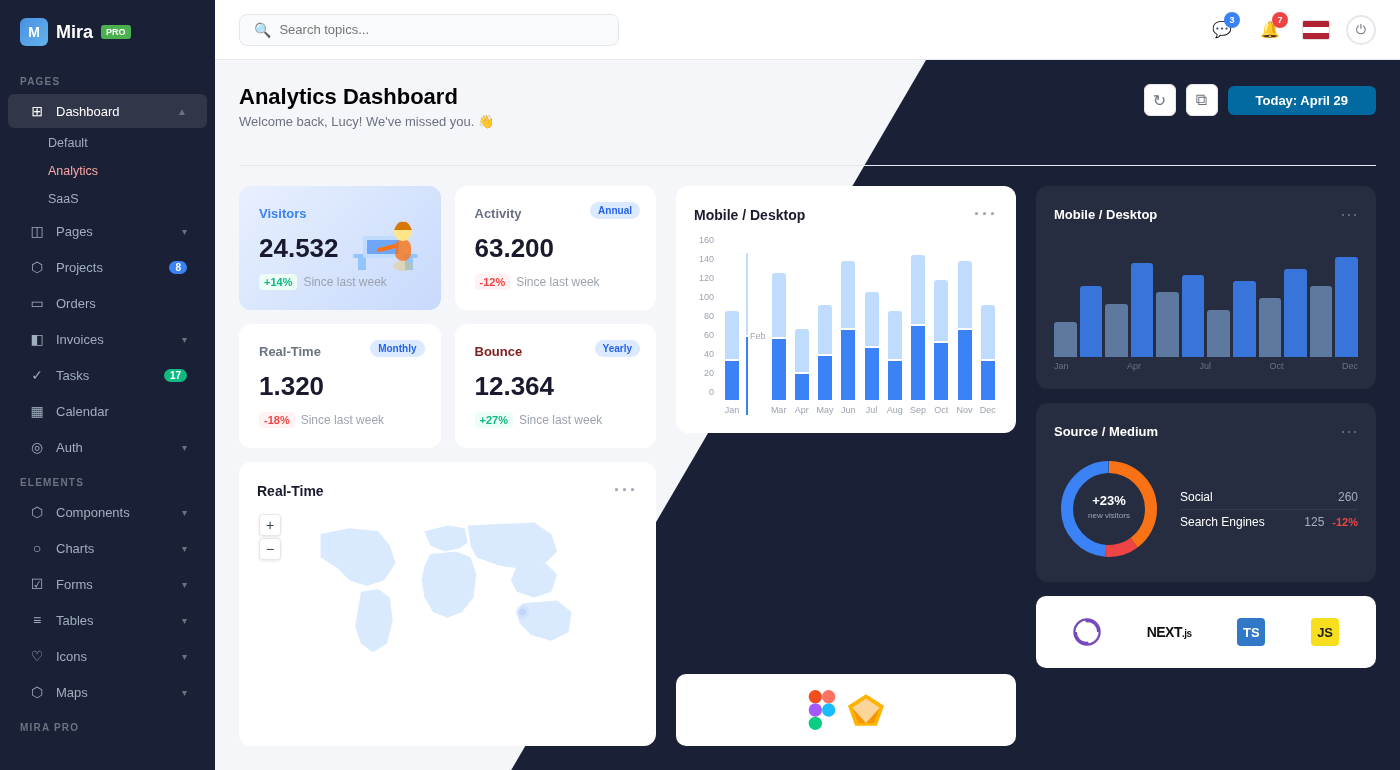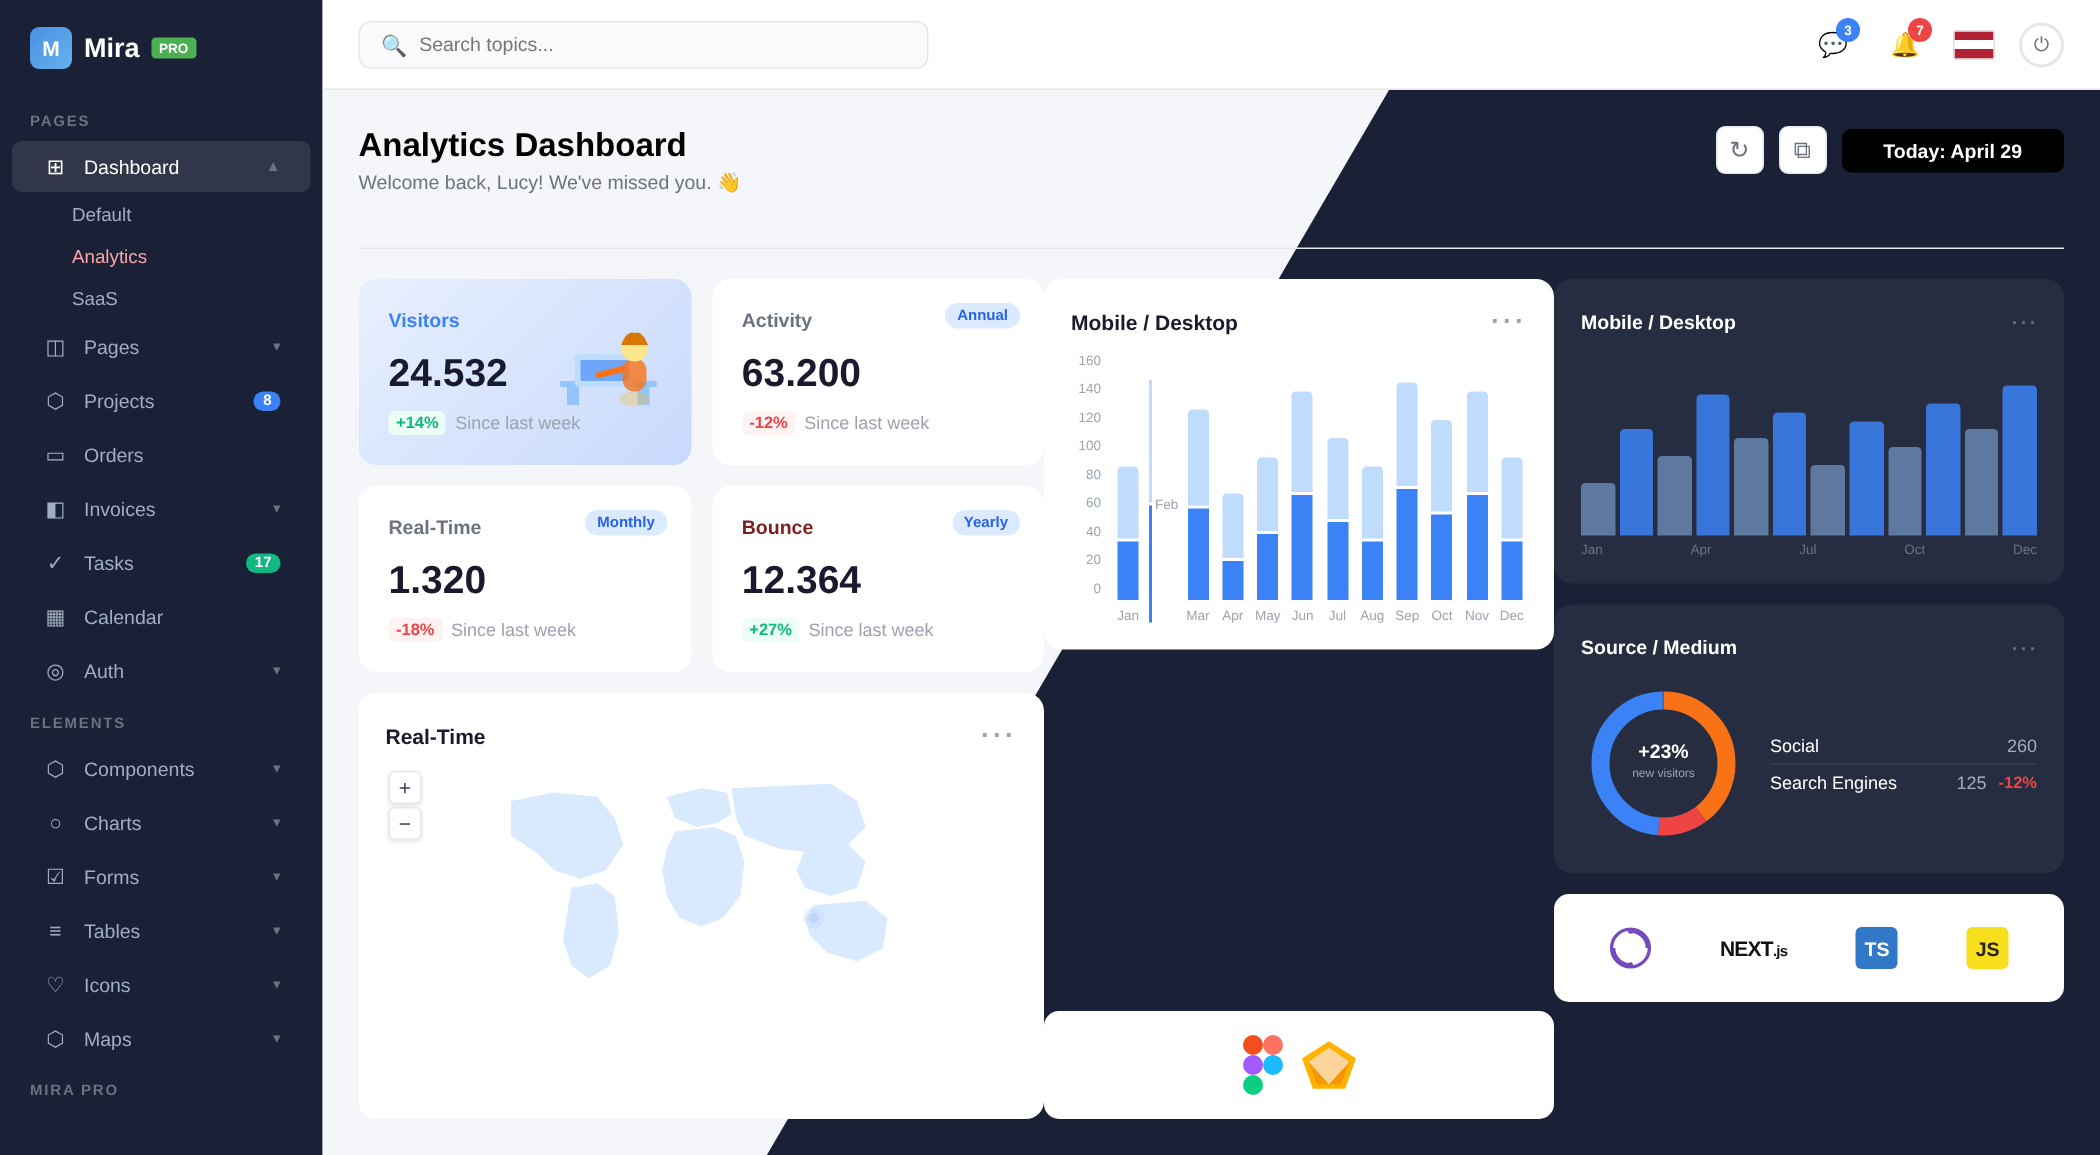--- a/index.html
+++ b/index.html
@@ -198,21 +198,21 @@
       display: flex;
       align-items: center;
       justify-content: center;
       background: white;
       border: 1px solid #e5e7eb;
       border-radius: 6px;
       cursor: pointer;
       color: #6b7280;
     }
     .today-btn {
-      background: #000000;
+      background: #0369a1;
       color: white;
       border: none;
       border-radius: 6px;
       padding: 7px 28px;
       font-size: 13px;
       font-weight: 600;
       cursor: pointer;
     }
     .stat-card {
       background: white;
@@ -440,21 +440,21 @@
           </div>
           <div class="header-icon-btn">
             <span>⧉</span>
           </div>
           <button class="today-btn">Today: April 29</button>
         </div>
       </div>
 
       <div style="height:1px;background:#e5e7eb;margin-bottom:4px;"></div>
 
-      <div style="display:grid;grid-template-columns:1fr 340px 340px;gap:0;flex:1;overflow:hidden;">
+      <div style="display:grid;grid-template-columns:1fr 340px 340px;gap:20px;flex:1;overflow:hidden;">
 
         <div style="display:flex;flex-direction:column;gap:14px;overflow:hidden;">
 
           <div style="display:grid;grid-template-columns:1fr 1fr;gap:14px;">
 
             <div class="stat-card visitors">
               <div class="stat-card-label">Visitors</div>
               <div class="stat-card-value">24.532</div>
               <div class="stat-card-footer">
                 <span class="stat-delta up">+14%</span>

